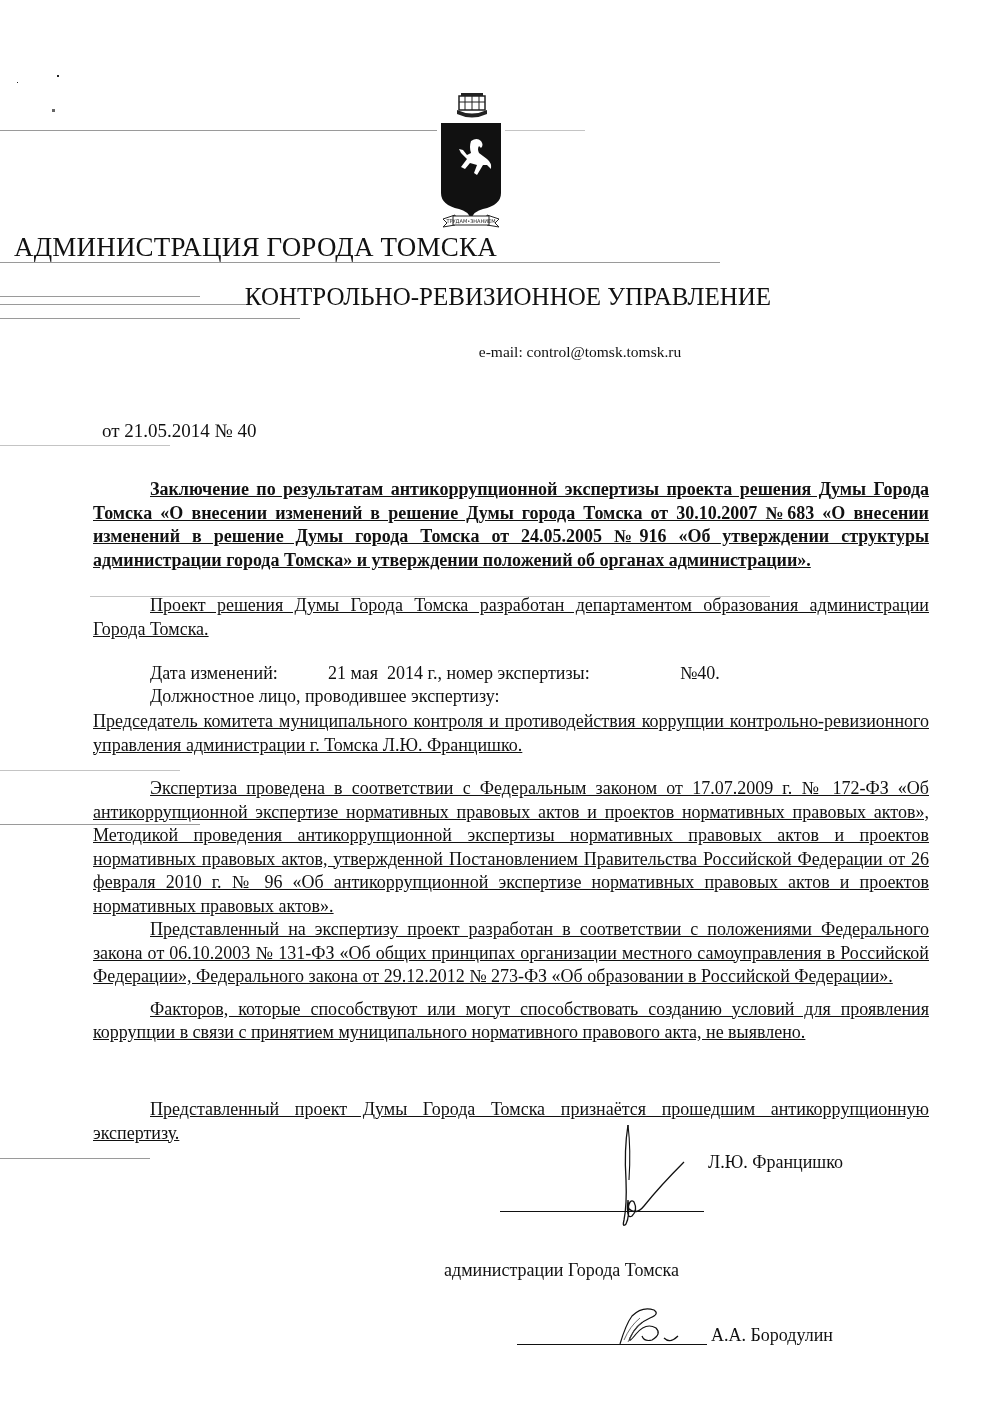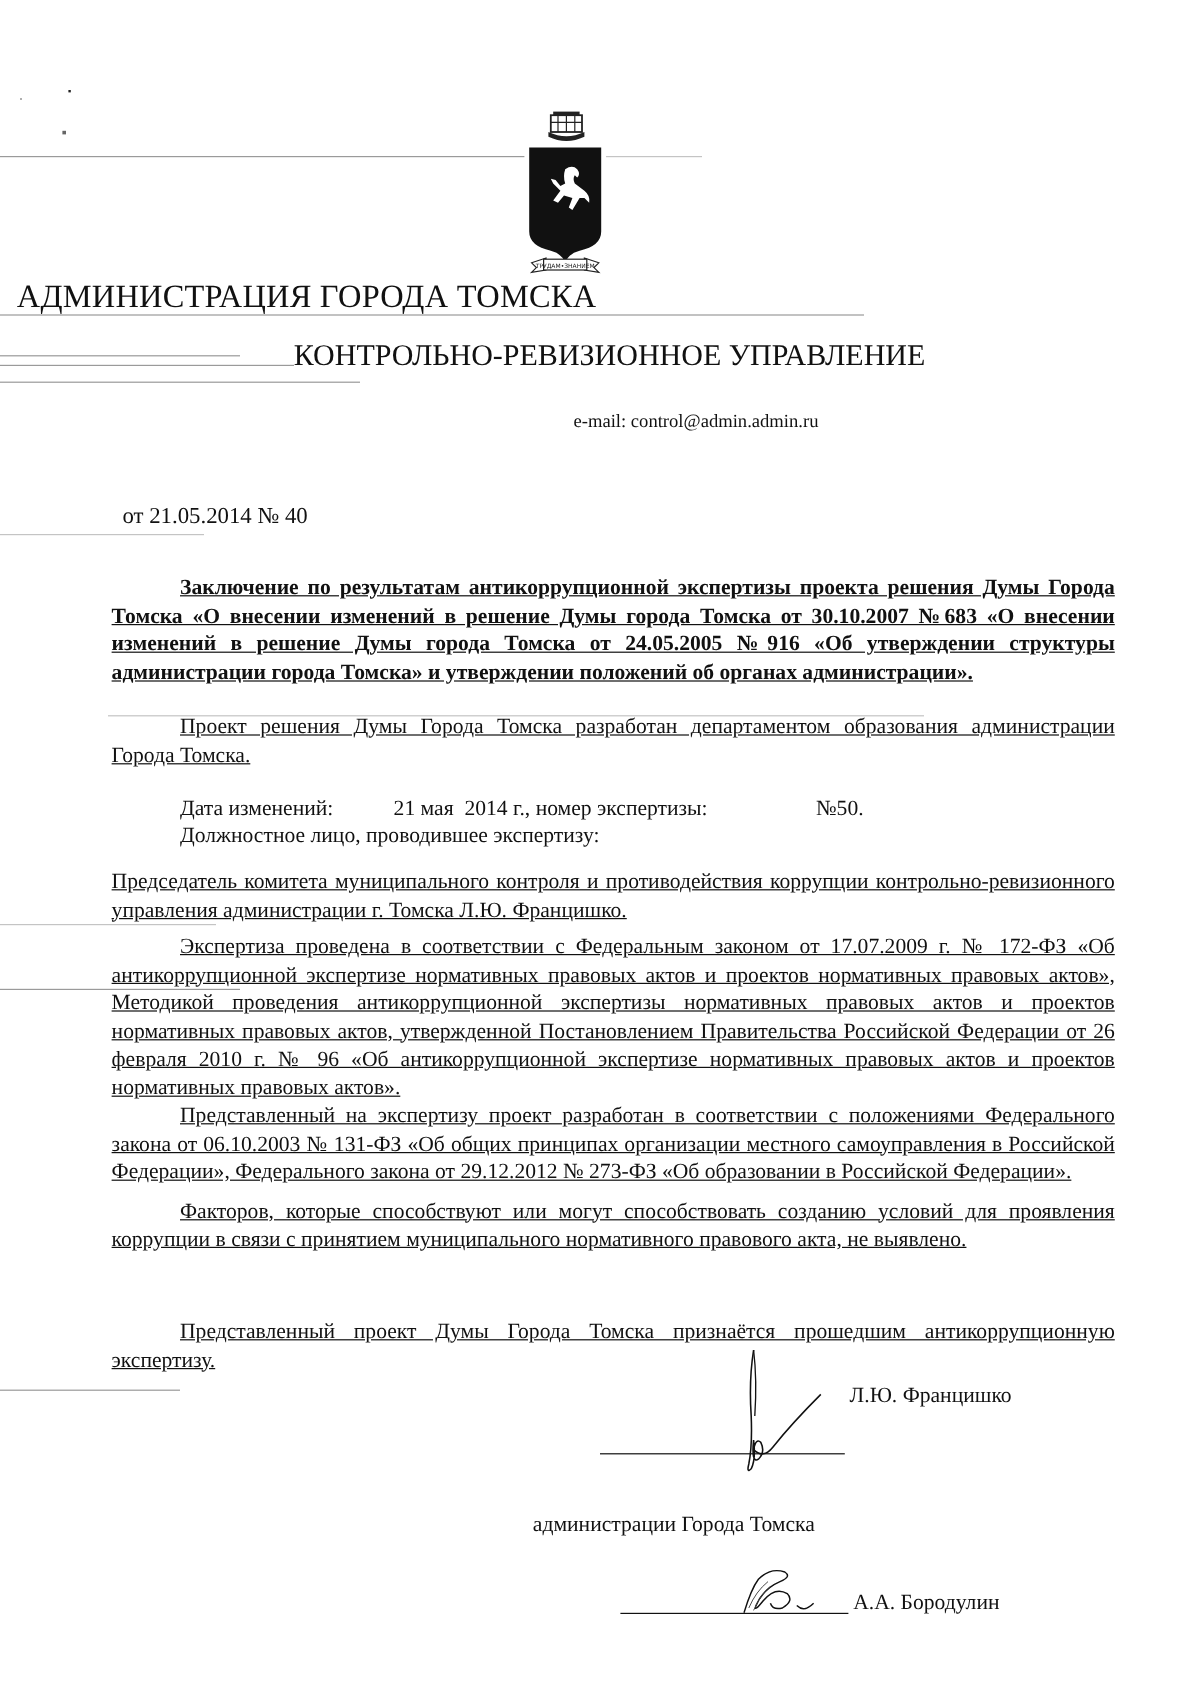--- a/index.html
+++ b/index.html
@@ -65,38 +65,38 @@
     <path d="M6 126 L18 122 L18 132 L6 134 L10 130 Z" fill="#fff" stroke="#222"></path>
     <path d="M62 126 L50 122 L50 132 L62 134 L58 130 Z" fill="#fff" stroke="#222"></path>
     <rect x="16" y="123" width="36" height="9" fill="#fff" stroke="#222"></rect>
     <text x="34" y="130" font-size="5" text-anchor="middle" fill="#222" font-family="DejaVu Sans, sans-serif">ТРУДАМ•ЗНАНИЕМ</text>
   </svg>
 </div>
 
 <div class="abs title-main">АДМИНИСТРАЦИЯ ГОРОДА ТОМСКА</div>
 <div class="abs title-sub">КОНТРОЛЬНО-РЕВИЗИОННОЕ УПРАВЛЕНИЕ</div>
 <div class="abs address">
-  <div>e-mail: control@admin.admin.ru</div>
+  <div>e-mail: control@tomsk.tomsk.ru</div>
 </div>
 
 <div class="abs docnum">от 21.05.2014 № 40</div>
 
 <div class="body-text" style="top:478px;">
   <p class="indent bold">Заключение по результатам антикоррупционной экспертизы проекта решения Думы Города Томска «О внесении изменений в решение Думы города Томска от 30.10.2007 №683 «О внесении изменений в решение Думы города Томска от 24.05.2005 №916 «Об утверждении структуры администрации города Томска» и утверждении положений об органах администрации».</p>
 </div>
 
 <div class="body-text" style="top:594px;">
   <p class="indent">Проект решения Думы Города Томска разработан департаментом образования администрации Города Томска.</p>
 </div>
 
 <div class="row-expertise">
-  <span style="width:178px;">Дата изменений:</span><span style="width:352px;white-space:pre;">21 мая  2014 г., номер экспертизы:</span><span>№50.</span>
+  <span style="width:178px;">Дата изменений:</span><span style="width:352px;white-space:pre;">21 мая  2014 г., номер экспертизы:</span><span>№40.</span>
 </div>
 <div class="abs" style="left:150px;top:686px;font-size:18px;">Должностное лицо, проводившее экспертизу:</div>
-<div class="body-text" style="top:710px;margin-top:13px;">
+<div class="body-text" style="top:710px;">
   <p>Председатель комитета муниципального контроля и противодействия коррупции контрольно-ревизионного управления администрации г. Томска Л.Ю. Францишко.</p>
 </div>
 
 <div class="body-text" style="top:777px;">
   <p class="indent">Экспертиза проведена в соответствии с Федеральным законом от 17.07.2009 г. № 172-ФЗ «Об антикоррупционной экспертизе нормативных правовых актов и проектов нормативных правовых актов», Методикой проведения антикоррупционной экспертизы нормативных правовых актов и проектов нормативных правовых актов, утвержденной Постановлением Правительства Российской Федерации от 26 февраля 2010 г. № 96 «Об антикоррупционной экспертизе нормативных правовых актов и проектов нормативных правовых актов».</p>
   <p class="indent">Представленный на экспертизу проект разработан в соответствии с положениями Федерального закона от 06.10.2003 № 131-ФЗ «Об общих принципах организации местного самоуправления в Российской Федерации», Федерального закона от 29.12.2012 № 273-ФЗ «Об образовании в Российской Федерации».</p>
   <p class="indent" style="margin-top:9px;">Факторов, которые способствуют или могут способствовать созданию условий для проявления коррупции в связи с принятием муниципального нормативного правового акта, не выявлено.</p>
 </div>
 
 <div class="body-text" style="top:1098px;">

